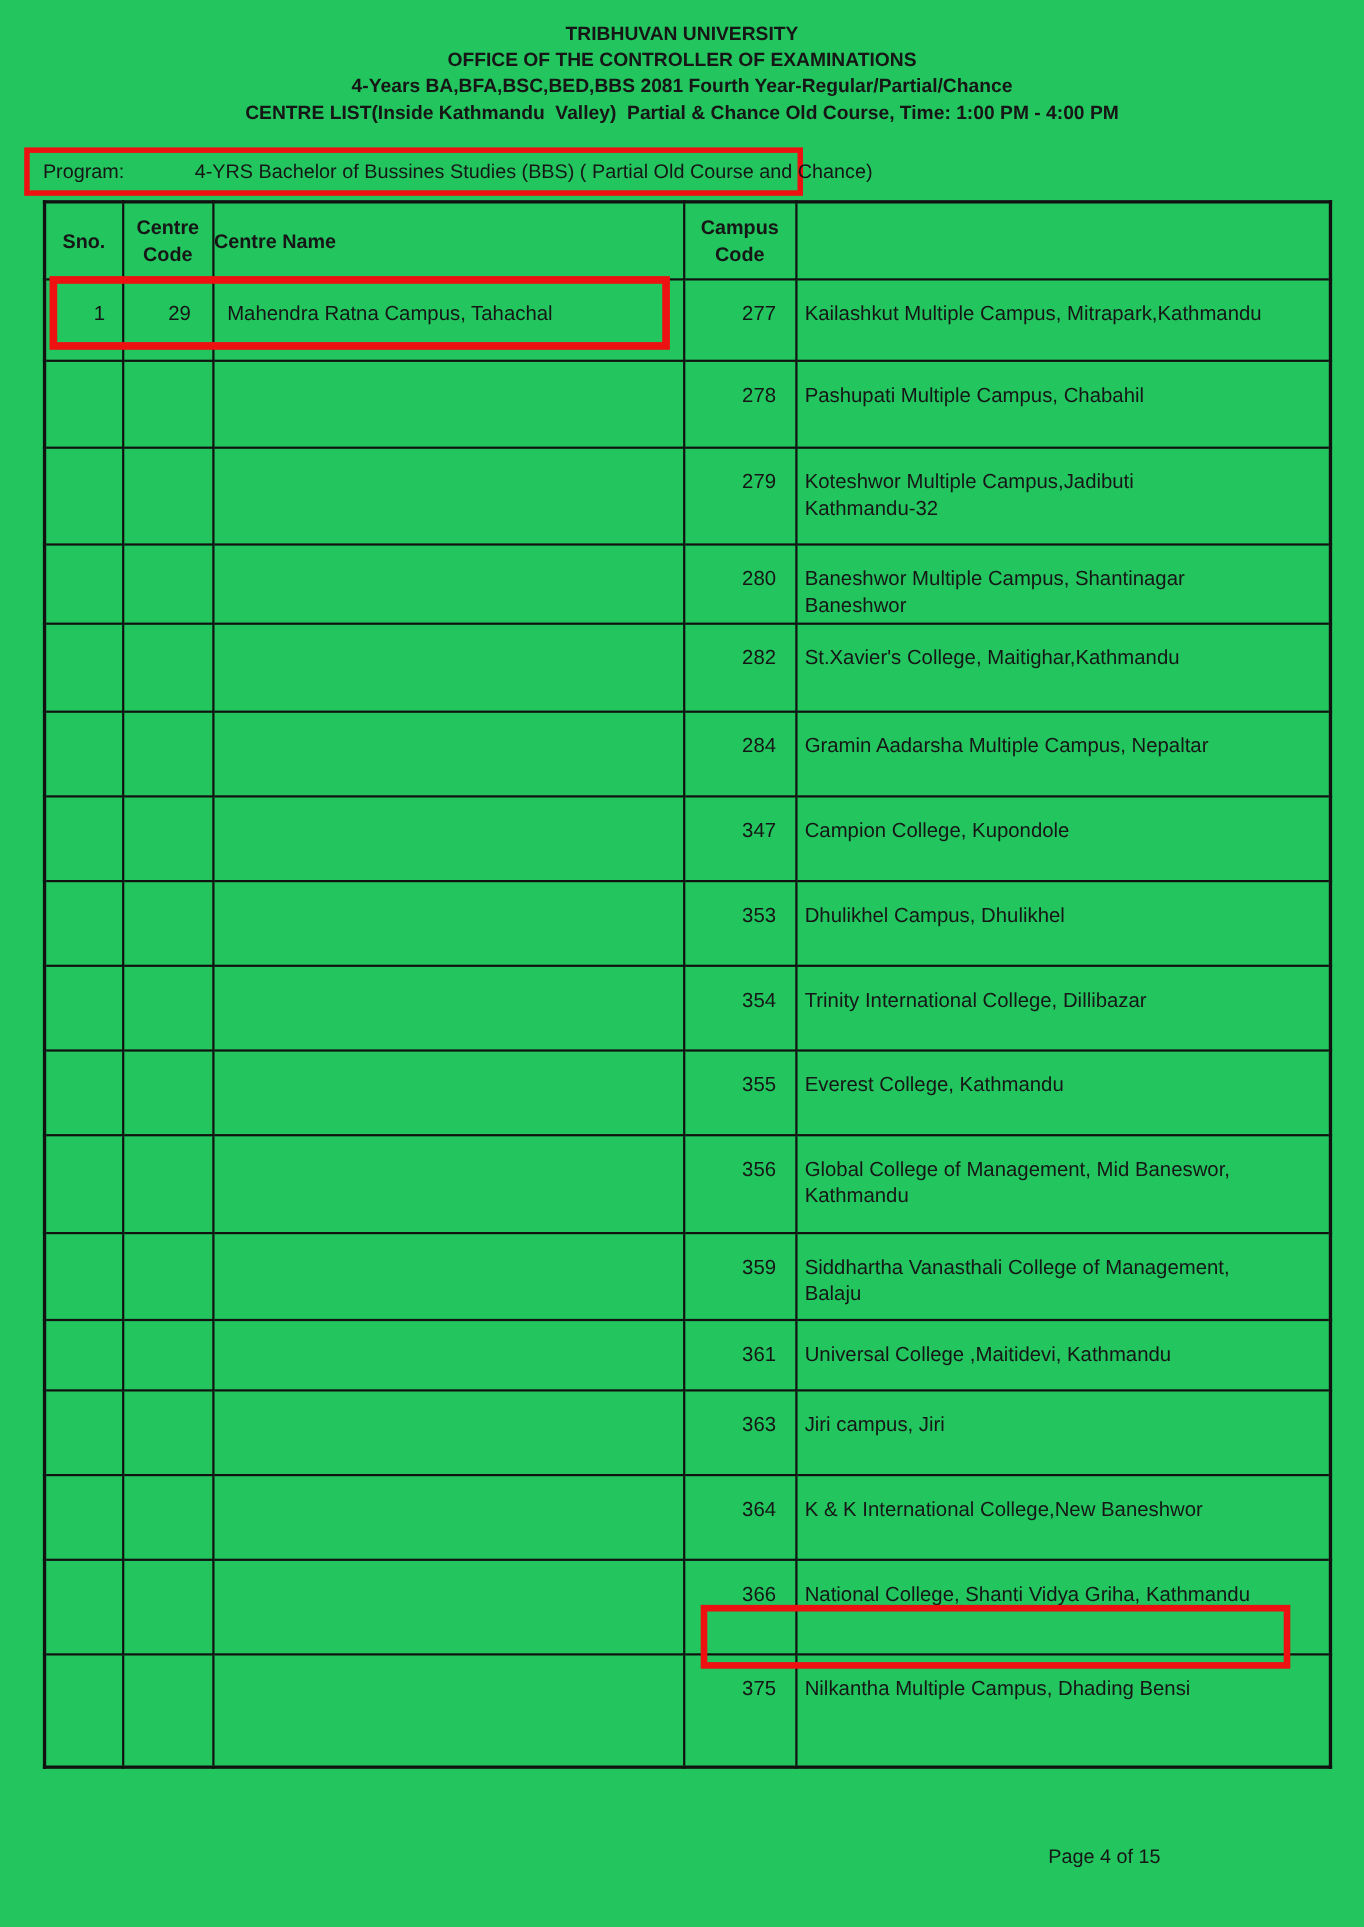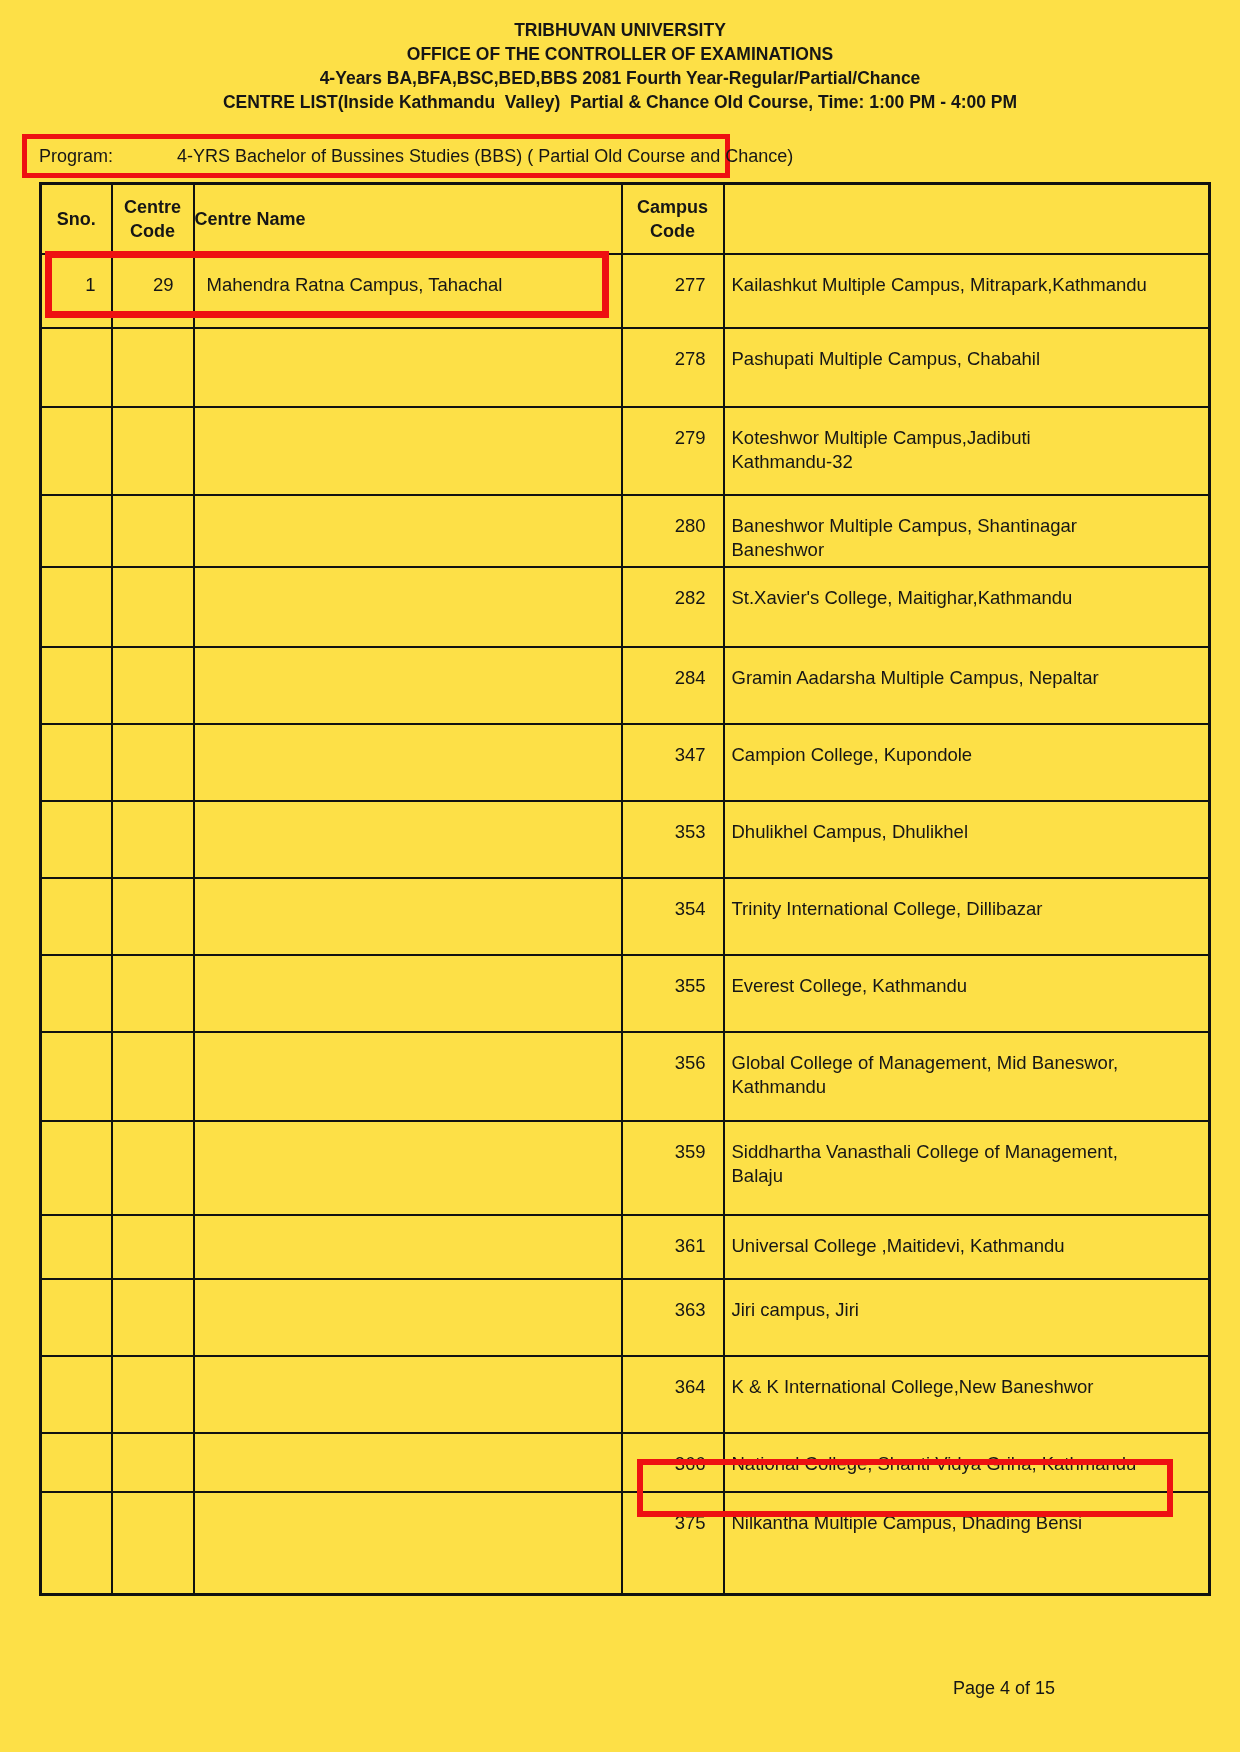--- a/index.html
+++ b/index.html
@@ -5,21 +5,21 @@
   :root{
     --red:#ee1111;
     --ink:#161616;
     --line:#111;
   }
   html,body{margin:0;padding:0;background:#ffffff;}
   .page{
     position:relative;
     width:1240px;
     height:1752px;
-    background:#fde047;
+    background:#22c55e;
     font-family:"Liberation Sans","DejaVu Sans",sans-serif;
     color:var(--ink);
     overflow:hidden;
   }
   .doc-header{
     position:absolute;
     top:18px; left:0; width:100%;
     text-align:center;
     font-weight:bold;
     font-size:17.5px;
@@ -201,21 +201,21 @@
           <td class="c-pname">Everest College, Kathmandu</td>
         </tr>
         <tr style="height: 89px;">
           <td class="c-sno"></td>
           <td class="c-ccode"></td>
           <td class="c-cname"></td>
           <td class="c-pcode">356</td>
           <td class="c-pname">Global College of Management, Mid Baneswor,
 Kathmandu</td>
         </tr>
-        <tr style="height: 94px;">
+        <tr style="height: 79px;">
           <td class="c-sno"></td>
           <td class="c-ccode"></td>
           <td class="c-cname"></td>
           <td class="c-pcode">359</td>
           <td class="c-pname">Siddhartha Vanasthali College of Management,
 Balaju</td>
         </tr>
         <tr style="height: 64px;">
           <td class="c-sno"></td>
           <td class="c-ccode"></td>
@@ -230,21 +230,21 @@
           <td class="c-pcode">363</td>
           <td class="c-pname">Jiri campus, Jiri</td>
         </tr>
         <tr style="height: 77px;">
           <td class="c-sno"></td>
           <td class="c-ccode"></td>
           <td class="c-cname"></td>
           <td class="c-pcode">364</td>
           <td class="c-pname">K &amp; K International College,New Baneshwor</td>
         </tr>
-        <tr style="height: 59px;">
+        <tr style="height: 86px;">
           <td class="c-sno"></td>
           <td class="c-ccode"></td>
           <td class="c-cname"></td>
           <td class="c-pcode">366</td>
           <td class="c-pname">National College, Shanti Vidya Griha, Kathmandu</td>
         </tr>
         <tr style="height: 103px;">
           <td class="c-sno"></td>
           <td class="c-ccode"></td>
           <td class="c-cname"></td>

